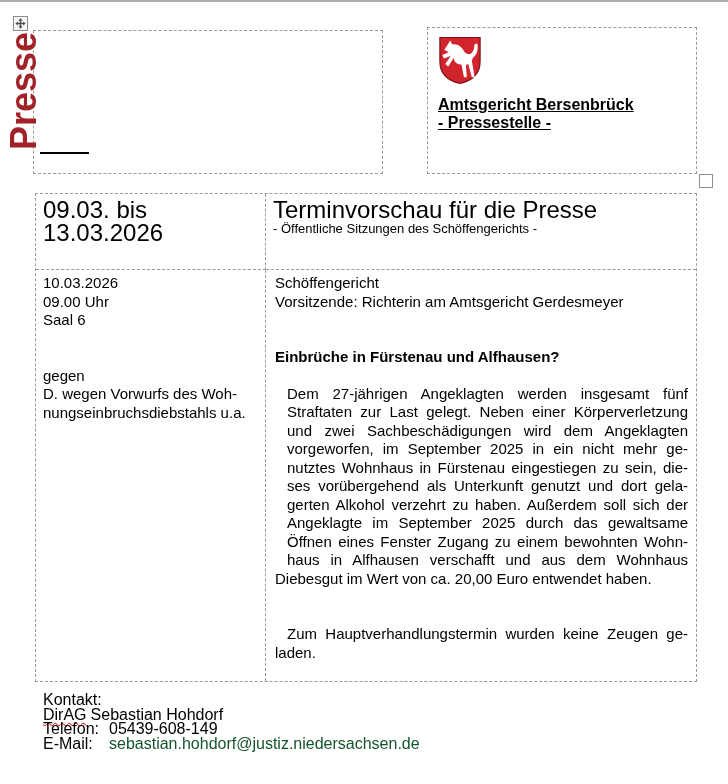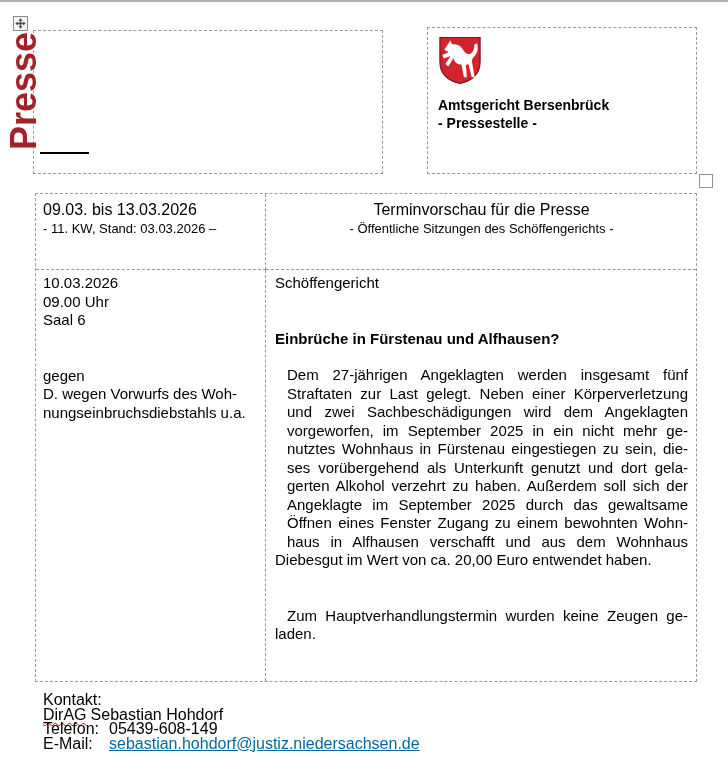--- a/index.html
+++ b/index.html
@@ -33,53 +33,53 @@
     font-size:36px; line-height:42px; font-weight:bold;
     transform:rotate(-90deg); transform-origin:left bottom;
     white-space:nowrap;
   }
   .presse-underline {
     position:absolute; left:40px; top:150px; width:49px; height:2px; background:#000;
   }
   .coat-of-arms { position:absolute; left:438px; top:34px; }
   .office-name {
     position:absolute; left:438px; top:94px;
-    font-size:14px; line-height:18px; font-weight:bold;
+    font-size:16px; line-height:18px; font-weight:bold;text-decoration:underline;
   }
   
   .main-table {
     position:absolute; left:35px; top:191px; width:662px; height:489px;
     border:1px dashed #9a9a9a;
     display:grid; grid-template-columns:230px 1fr; grid-template-rows:76px 1fr;
     font-size:15px; line-height:18.5px;
   }
   .cell { padding:4px 7px; }
   .cell-week, .cell-case { border-right:1px dashed #9a9a9a; }
   .cell-week, .cell-title { border-bottom:1px dashed #9a9a9a; }
-  .cell-title { text-align:center; padding-right:6px; }
-  .h-big { font-size:16px; line-height:23px; }
+  .cell-title { text-align:left; padding-right:6px; }
+  .h-big { font-size:24px; line-height:23px; }
   .h-small { font-size:13px; line-height:16px; }
   .against-block { margin-top:37px; }
   .cell-details { padding:4px 8px 4px 9px; }
   .headline { font-weight:bold; margin-top:37px; }
   .body-par { margin-top:18px; }
   .closing-par { margin-top:37px; }
   .jline { text-align:justify; text-align-last:justify;margin-left:12px; }
   
   .footer {
     position:absolute; left:43px; top:691px;
     font-size:16px; line-height:14.6px;
   }
   .frow { display:grid; grid-template-columns:66px auto; }
   .squiggle {
     text-decoration:underline; text-decoration-style:wavy;
     text-decoration-color:#e00000; text-decoration-thickness:1px;
     text-underline-offset:2px; margin-right:4px;
   }
-  .email { color:#0369a1; text-decoration:underline; cursor:pointer; }
+  .email { color:#14532d; cursor:pointer; }
 </style>
 </head>
 <body>
 
 <div class="page">
 
   <div class="move-handle">
     <svg width="11" height="11" viewBox="0 0 16 16">
       <path d="M8 0.5 L11 4 H9 V7 H12 V5 L15.5 8 L12 11 V9 H9 V12 H11 L8 15.5 L5 12 H7 V9 H4 V11 L0.5 8 L4 5 V7 H7 V4 H5 Z" fill="#4a4a4a"></path>
     </svg>
@@ -98,21 +98,20 @@
     <div>Amtsgericht Bersenbrück</div>
     <div>- Pressestelle -</div>
   </div>
 
   <div class="resize-square"></div>
 
   <div class="main-table">
 
     <div class="cell cell-week">
       <div class="h-big">09.03. bis 13.03.2026</div>
-      <div class="h-small">- 11. KW, Stand: 03.03.2026 –</div>
     </div>
 
     <div class="cell cell-title">
       <div class="h-big">Terminvorschau für die Presse</div>
       <div class="h-small">- Öffentliche Sitzungen des Schöffengerichts -</div>
     </div>
 
     <div class="cell cell-case">
       <div>10.03.2026</div>
       <div>09.00 Uhr</div>
@@ -121,20 +120,21 @@
         <div>gegen</div>
         <div>
             <div class="">D. wegen Vorwurfs des Woh-</div>
             <div class="">nungseinbruchsdiebstahls u.a.</div>
           </div>
       </div>
     </div>
 
     <div class="cell cell-details">
       <div>Schöffengericht</div>
+      <div>Vorsitzende: Richterin am Amtsgericht Gerdesmeyer</div>
       <div class="headline">Einbrüche in Fürstenau und Alfhausen?</div>
       <div class="body-par">
           <div class="jline">Dem 27-jährigen Angeklagten werden insgesamt fünf</div>
           <div class="jline">Straftaten zur Last gelegt. Neben einer Körperverletzung</div>
           <div class="jline">und zwei Sachbeschädigungen wird dem Angeklagten</div>
           <div class="jline">vorgeworfen, im September 2025 in ein nicht mehr ge-</div>
           <div class="jline">nutztes Wohnhaus in Fürstenau eingestiegen zu sein, die-</div>
           <div class="jline">ses vorübergehend als Unterkunft genutzt und dort gela-</div>
           <div class="jline">gerten Alkohol verzehrt zu haben. Außerdem soll sich der</div>
           <div class="jline">Angeklagte im September 2025 durch das gewaltsame</div>

